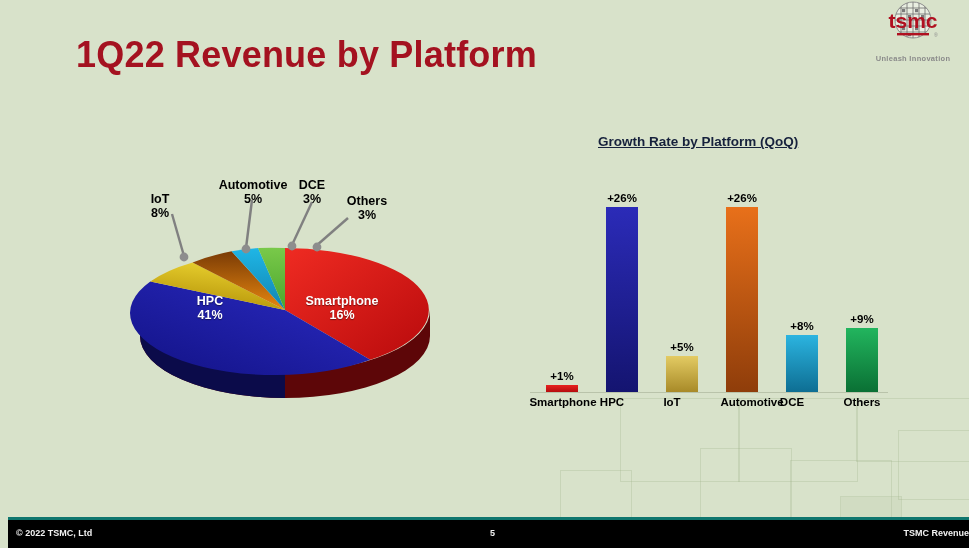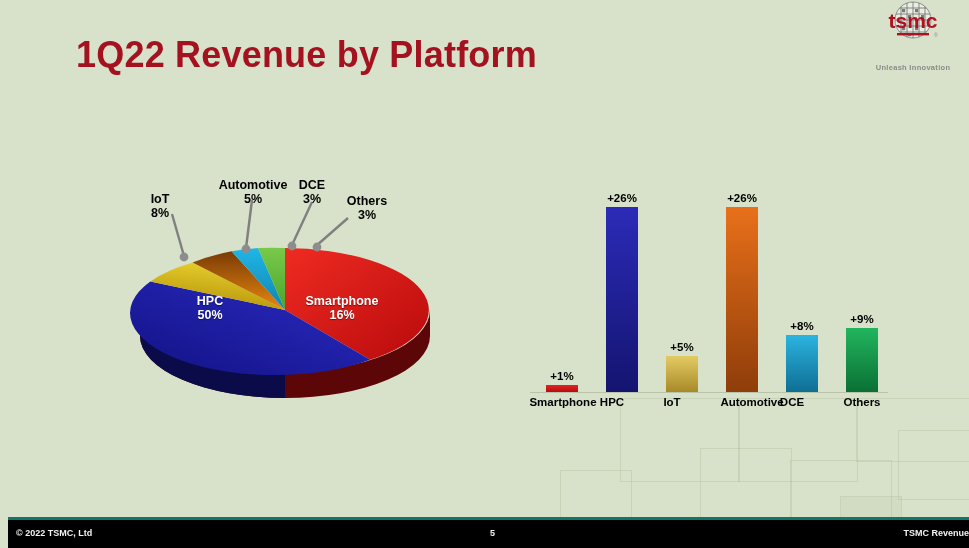--- a/index.html
+++ b/index.html
@@ -24,21 +24,21 @@
     position:absolute; left:76px; top:34px;
     font-size:36px; font-weight:bold; color:#a41220;
     letter-spacing:0.2px; white-space:nowrap;
   }
   #logo-block {
     position:absolute; right:8px; top:0;
     width:96px; text-align:center;
   }
   #logo-mark { display:block; margin:0 auto; }
   #logo-tag {
-    display:block; margin-top:17px;
+    display:block; margin-top:8px;
     font-size:7.5px; color:#8a8a8a; font-weight:bold;
     letter-spacing:0.3px; white-space:nowrap;
   }
 
   
   #pie-wrap { position:absolute; left:120px; top:150px; width:330px; height:270px; }
   #pie-svg { position:absolute; left:0; top:0; }
   .pie-callout {
     position:absolute; text-align:center; color:#000;
     font-size:12.5px; font-weight:bold; line-height:1.12;
@@ -224,29 +224,30 @@
       <div>DCE</div>
       <div class="pct">3%</div>
     </div>
     <div class="pie-callout" style="left:218px; top:44px; width:58px;">
       <div>Others</div>
       <div class="pct">3%</div>
     </div>
 
     <div class="slice-label" style="left:52px; top:144px; width:76px;">
       <div>HPC</div>
-      <div>50%</div>
+      <div>41%</div>
     </div>
     <div class="slice-label" style="left:168px; top:144px; width:108px;">
       <div>Smartphone</div>
       <div>16%</div>
     </div>
   </div>
 
   <div id="bar-panel">
+    <div id="bar-title">Growth Rate by Platform (QoQ)</div>
 
     <div id="plot">
       <div id="axis"></div>
 
       <div class="bar-col" style="left:12px;">
         <span class="bar-val">+1%</span>
         <div class="bar-rect" style="height:7px;background:linear-gradient(#e8221f,#b50d0f);"></div>
       </div>
 
       <div class="bar-col" style="left:72px;">

